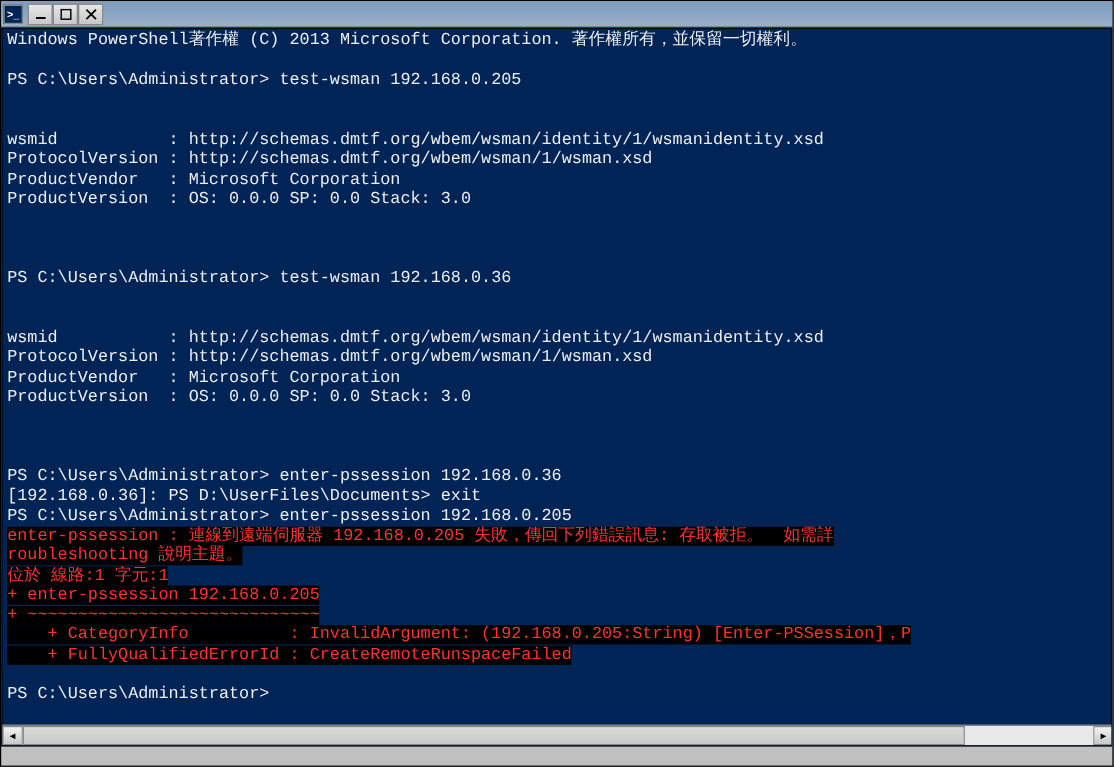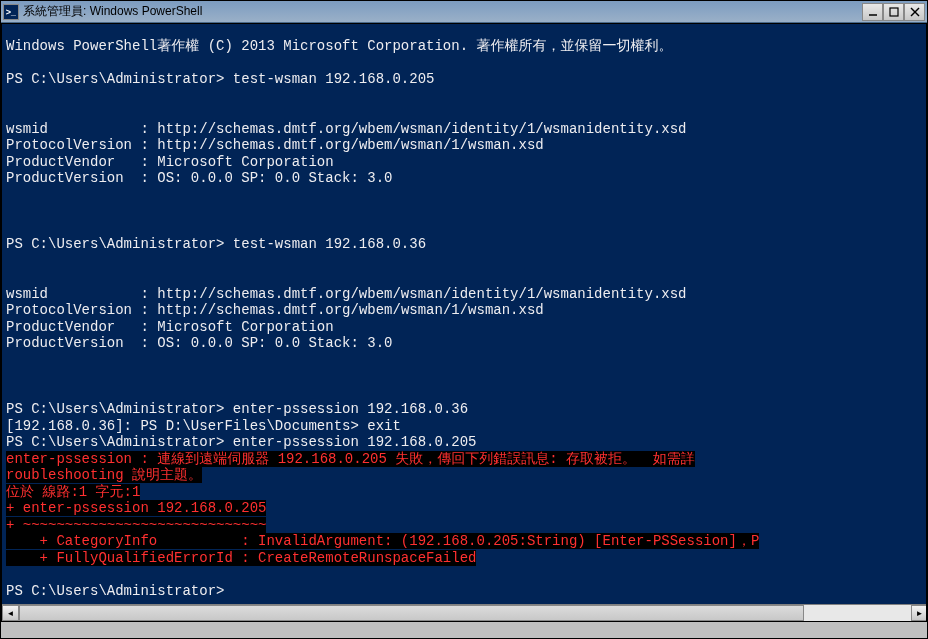--- a/index.html
+++ b/index.html
@@ -57,21 +57,21 @@
     width: 926px;
     height: 599px;
     overflow: hidden;
     position: relative;
     background: #012456;
     border: 1px solid #000;
   }
   .terminal {
     width: 100%;
     height: 100%;
-    padding: 14px 4px;
+    padding: 2px 4px;
     font-family: Consolas, "Courier New", monospace;
     font-size: 14px;
     line-height: 16.5px;
     color: #eeedf0;
     white-space: pre;
   }
   .err {
     color: #ff3030;
     background: #000;
   }
@@ -109,21 +109,20 @@
     width: 88%;
     background: linear-gradient(to bottom, #dcdcdc, #c8c8c8);
     border: 1px solid #888;
   }
 </style>
 </head>
 <body>
 
 <div class="titlebar">
   <div class="titlebar-icon">&gt;_</div>
-  <div class="titlebar-text">系統管理員: Windows PowerShell</div>
   <div class="win-btns">
     <div class="win-btn">
         <svg viewBox="0 0 10 10">
           <line x1="1" y1="8" x2="9" y2="8" stroke="#000" stroke-width="1.5"></line>
         </svg>
       </div>
     <div class="win-btn">
         <svg viewBox="0 0 10 10">
           <rect x="1" y="1" width="8" height="8" fill="none" stroke="#000" stroke-width="1.2"></rect>
         </svg>

